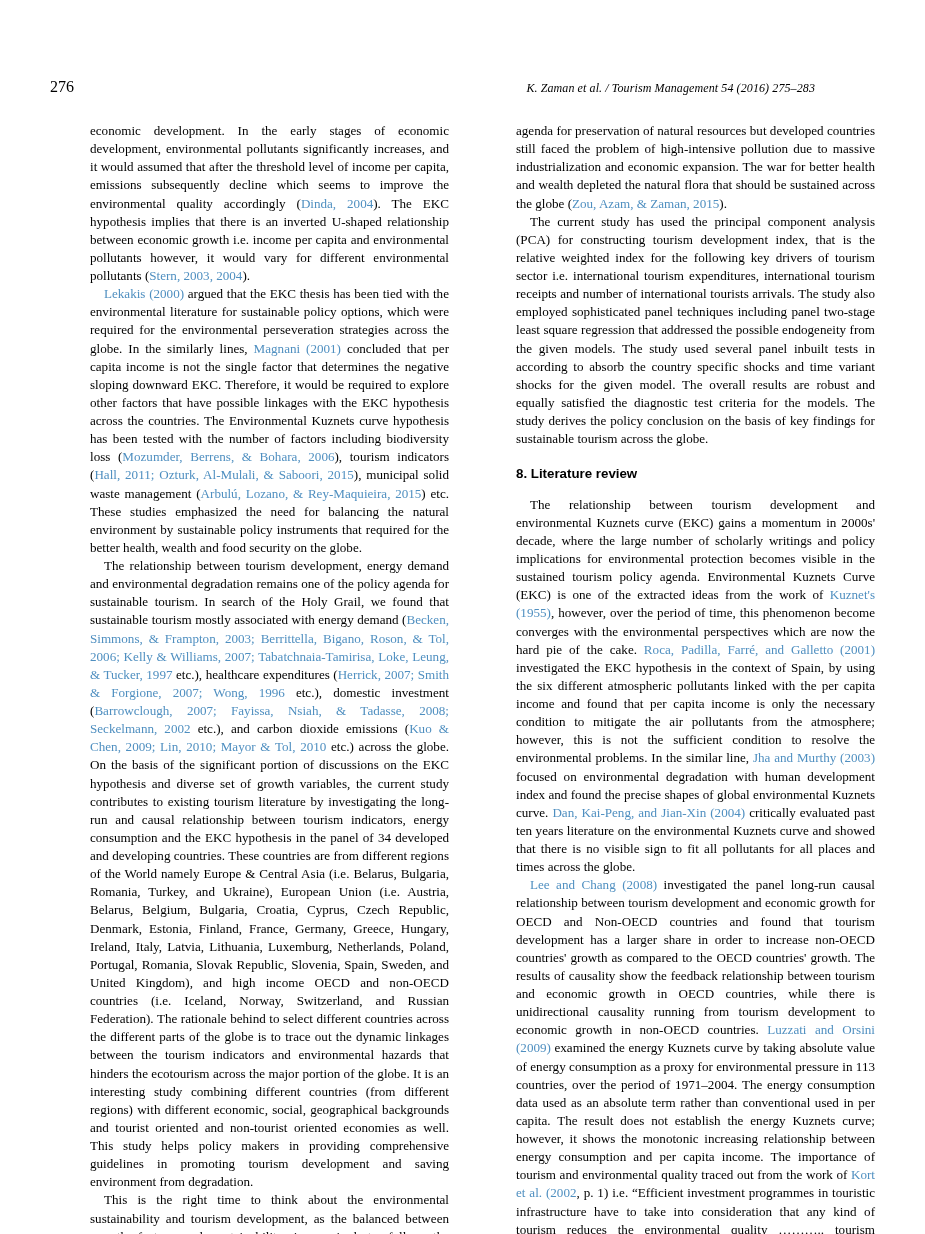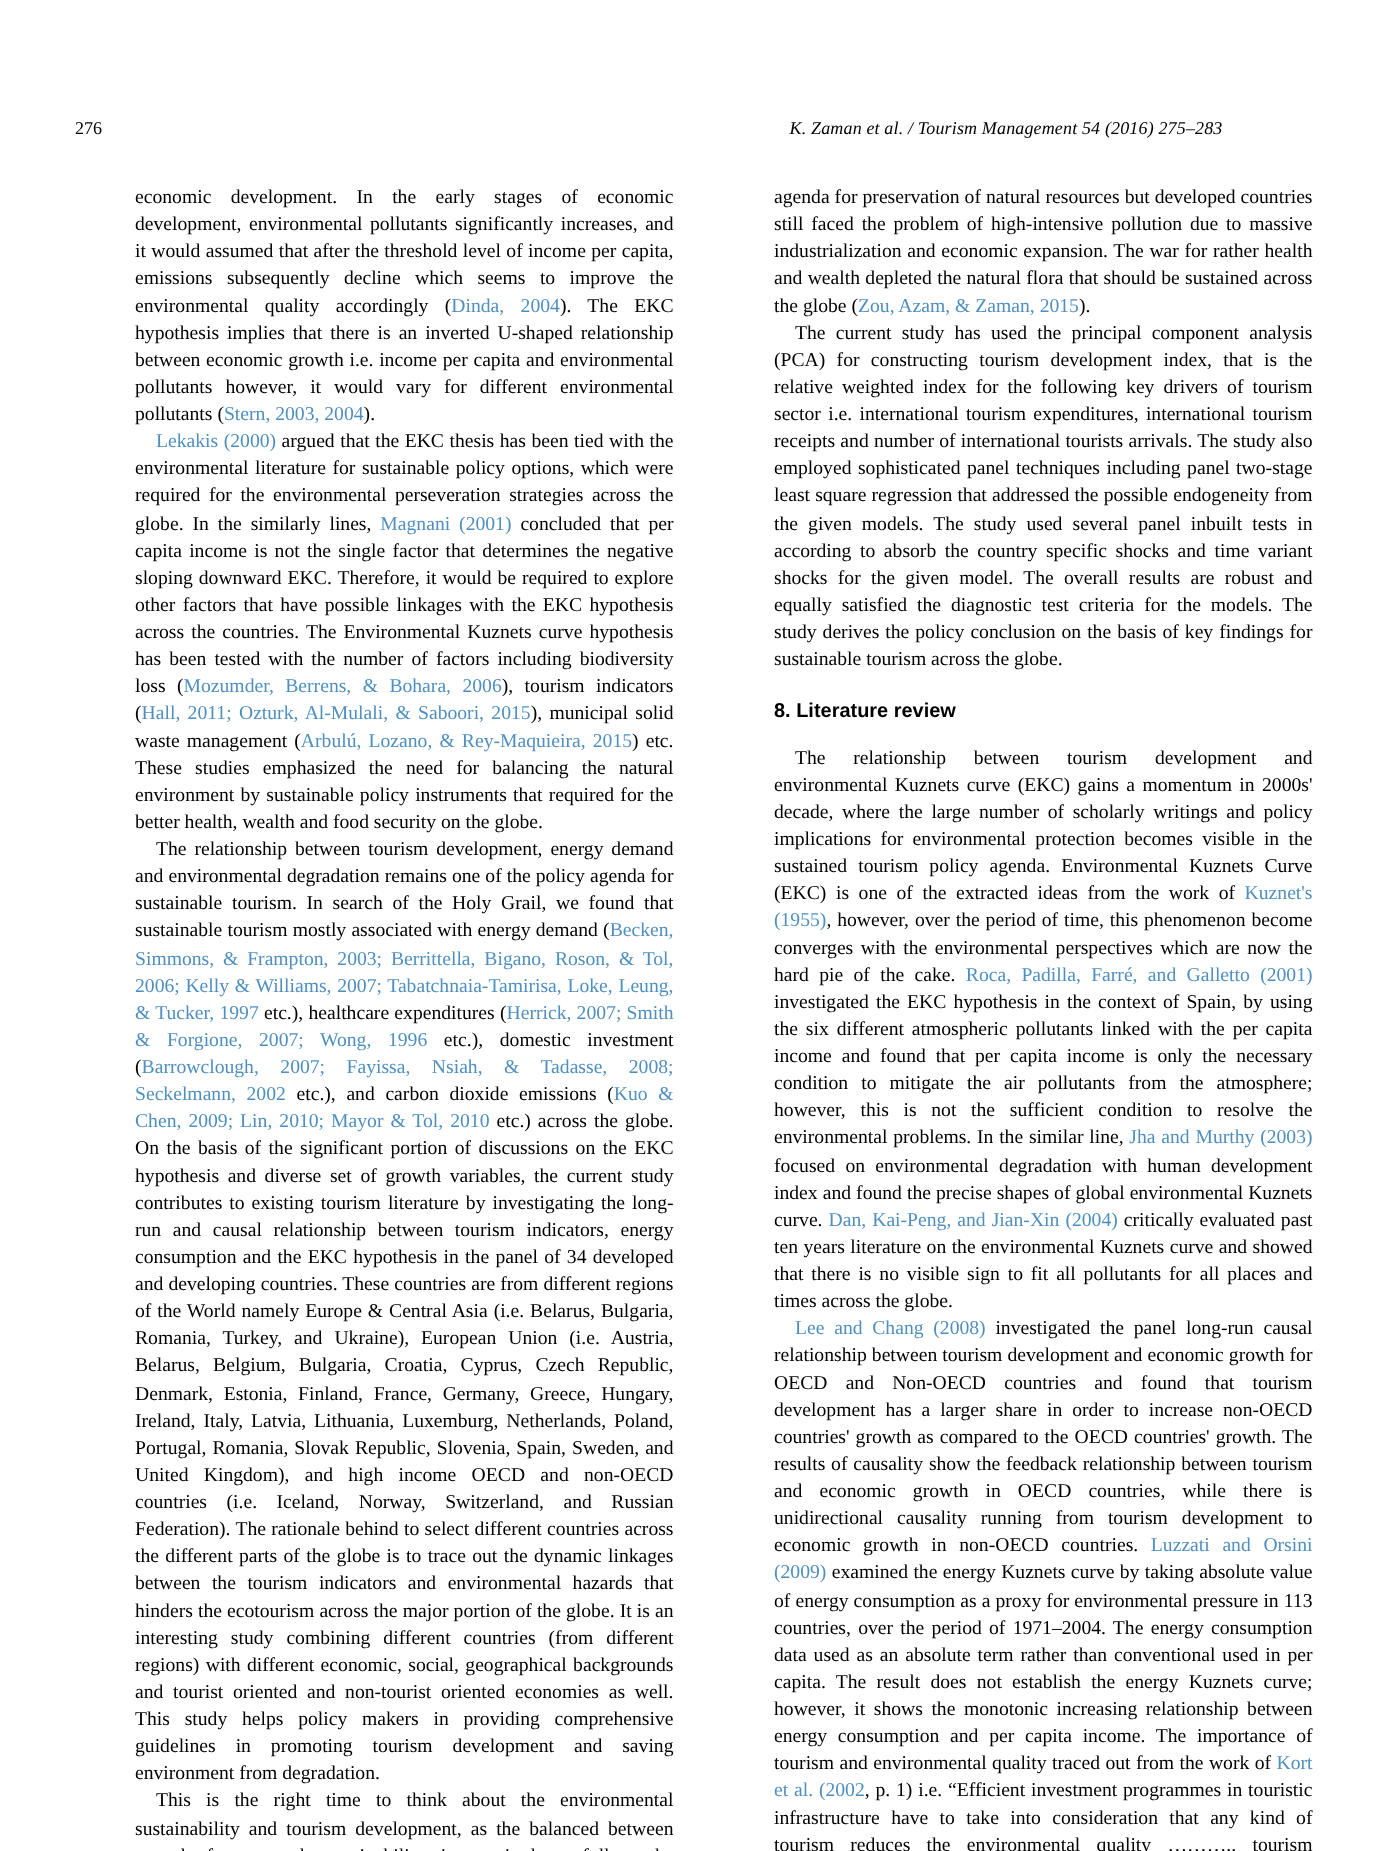--- a/index.html
+++ b/index.html
@@ -22,21 +22,21 @@
   }
   .runhead {
     display: flex;
     align-items: baseline;
     font-size: 11.5px;
     margin-bottom: 30px;
     height: 14px;
   }
   .runhead .folio {
     font-family: "Liberation Serif", serif;
-    font-size: 12px;
+    font-size: 16px;
     width: 60px;
     text-align: left;
   }
   .runhead .journal {
     flex: 1;
     text-align: right;
     font-style: italic;
     font-size: 12px;
     letter-spacing: 0.1px;
     margin-right: 60px;
@@ -86,21 +86,21 @@
 
     <div class="col" id="left-col">
         <p><span>economic development. In the early stages of economic development, environmental pollutants significantly increases, and it would assumed that after the threshold level of income per capita, emissions subsequently decline which seems to improve the environmental quality accordingly (</span><span class="cite">Dinda, 2004</span><span>). The EKC hypothesis implies that there is an inverted U-shaped relationship between economic growth i.e. income per capita and environmental pollutants however, it would vary for different environmental pollutants (</span><span class="cite">Stern, 2003, 2004</span><span>).</span></p>
         <p class="ind"><span class="cite">Lekakis (2000)</span><span> argued that the EKC thesis has been tied with the environmental literature for sustainable policy options, which were required for the environmental perseveration strategies across the globe. In the similarly lines, </span><span class="cite">Magnani (2001)</span><span> concluded that per capita income is not the single factor that determines the negative sloping downward EKC. Therefore, it would be required to explore other factors that have possible linkages with the EKC hypothesis across the countries. The Environmental Kuznets curve hypothesis has been tested with the number of factors including biodiversity loss (</span><span class="cite">Mozumder, Berrens, &amp; Bohara, 2006</span><span>), tourism indicators (</span><span class="cite">Hall, 2011; Ozturk, Al-Mulali, &amp; Saboori, 2015</span><span>), municipal solid waste management (</span><span class="cite">Arbulú, Lozano, &amp; Rey-Maquieira, 2015</span><span>) etc. These studies emphasized the need for balancing the natural environment by sustainable policy instruments that required for the better health, wealth and food security on the globe.</span></p>
         <p class="ind"><span>The relationship between tourism development, energy demand and environmental degradation remains one of the policy agenda for sustainable tourism. In search of the Holy Grail, we found that sustainable tourism mostly associated with energy demand (</span><span class="cite">Becken, Simmons, &amp; Frampton, 2003; Berrittella, Bigano, Roson, &amp; Tol, 2006; Kelly &amp; Williams, 2007; Tabatchnaia-Tamirisa, Loke, Leung, &amp; Tucker, 1997</span><span> etc.), healthcare expenditures (</span><span class="cite">Herrick, 2007; Smith &amp; Forgione, 2007; Wong, 1996</span><span> etc.), domestic investment (</span><span class="cite">Barrowclough, 2007; Fayissa, Nsiah, &amp; Tadasse, 2008; Seckelmann, 2002</span><span> etc.), and carbon dioxide emissions (</span><span class="cite">Kuo &amp; Chen, 2009; Lin, 2010; Mayor &amp; Tol, 2010</span><span> etc.) across the globe. On the basis of the significant portion of discussions on the EKC hypothesis and diverse set of growth variables, the current study contributes to existing tourism literature by investigating the long-run and causal relationship between tourism indicators, energy consumption and the EKC hypothesis in the panel of 34 developed and developing countries. These countries are from different regions of the World namely Europe &amp; Central Asia (i.e. Belarus, Bulgaria, Romania, Turkey, and Ukraine), European Union (i.e. Austria, Belarus, Belgium, Bulgaria, Croatia, Cyprus, Czech Republic, Denmark, Estonia, Finland, France, Germany, Greece, Hungary, Ireland, Italy, Latvia, Lithuania, Luxemburg, Netherlands, Poland, Portugal, Romania, Slovak Republic, Slovenia, Spain, Sweden, and United Kingdom), and high income OECD and non-OECD countries (i.e. Iceland, Norway, Switzerland, and Russian Federation). The rationale behind to select different countries across the different parts of the globe is to trace out the dynamic linkages between the tourism indicators and environmental hazards that hinders the ecotourism across the major portion of the globe. It is an interesting study combining different countries (from different regions) with different economic, social, geographical backgrounds and tourist oriented and non-tourist oriented economies as well. This study helps policy makers in providing comprehensive guidelines in promoting tourism development and saving environment from degradation.</span></p>
         <p class="ind"><span>This is the right time to think about the environmental sustainability and tourism development, as the balanced between growth factors and sustainability is required to follow the ecotourism both in developed and developing countries. Developing countries has the optimistic to capitalize their synergies between environment and tourism to follow the ‘green growth’</span></p>
       </div>
 
     <div class="col" id="right-col">
       <div id="right-pre">
-          <p><span>agenda for preservation of natural resources but developed countries still faced the problem of high-intensive pollution due to massive industrialization and economic expansion. The war for rather health and wealth depleted the natural flora that should be sustained across the globe (</span><span class="cite">Zou, Azam, &amp; Zaman, 2015</span><span>).</span></p>
+          <p><span>agenda for preservation of natural resources but developed countries still faced the problem of high-intensive pollution due to massive industrialization and economic expansion. The war for better health and wealth depleted the natural flora that should be sustained across the globe (</span><span class="cite">Zou, Azam, &amp; Zaman, 2015</span><span>).</span></p>
           <p class="ind"><span>The current study has used the principal component analysis (PCA) for constructing tourism development index, that is the relative weighted index for the following key drivers of tourism sector i.e. international tourism expenditures, international tourism receipts and number of international tourists arrivals. The study also employed sophisticated panel techniques including panel two-stage least square regression that addressed the possible endogeneity from the given models. The study used several panel inbuilt tests in according to absorb the country specific shocks and time variant shocks for the given model. The overall results are robust and equally satisfied the diagnostic test criteria for the models. The study derives the policy conclusion on the basis of key findings for sustainable tourism across the globe.</span></p>
         </div>
       <h2 class="section">8.  Literature review</h2>
       <div id="right-post">
           <p class="ind"><span>The relationship between tourism development and environmental Kuznets curve (EKC) gains a momentum in 2000s' decade, where the large number of scholarly writings and policy implications for environmental protection becomes visible in the sustained tourism policy agenda. Environmental Kuznets Curve (EKC) is one of the extracted ideas from the work of </span><span class="cite">Kuznet's (1955)</span><span>, however, over the period of time, this phenomenon become converges with the environmental perspectives which are now the hard pie of the cake. </span><span class="cite">Roca, Padilla, Farré, and Galletto (2001)</span><span> investigated the EKC hypothesis in the context of Spain, by using the six different atmospheric pollutants linked with the per capita income and found that per capita income is only the necessary condition to mitigate the air pollutants from the atmosphere; however, this is not the sufficient condition to resolve the environmental problems. In the similar line, </span><span class="cite">Jha and Murthy (2003)</span><span> focused on environmental degradation with human development index and found the precise shapes of global environmental Kuznets curve. </span><span class="cite">Dan, Kai-Peng, and Jian-Xin (2004)</span><span> critically evaluated past ten years literature on the environmental Kuznets curve and showed that there is no visible sign to fit all pollutants for all places and times across the globe.</span></p>
           <p class="ind"><span class="cite">Lee and Chang (2008)</span><span> investigated the panel long-run causal relationship between tourism development and economic growth for OECD and Non-OECD countries and found that tourism development has a larger share in order to increase non-OECD countries' growth as compared to the OECD countries' growth. The results of causality show the feedback relationship between tourism and economic growth in OECD countries, while there is unidirectional causality running from tourism development to economic growth in non-OECD countries. </span><span class="cite">Luzzati and Orsini (2009)</span><span> examined the energy Kuznets curve by taking absolute value of energy consumption as a proxy for environmental pressure in 113 countries, over the period of 1971–2004. The energy consumption data used as an absolute term rather than conventional used in per capita. The result does not establish the energy Kuznets curve; however, it shows the monotonic increasing relationship between energy consumption and per capita income. The importance of tourism and environmental quality traced out from the work of </span><span class="cite">Kort et al. (2002</span><span>, p. 1) i.e. “Efficient investment programmes in touristic infrastructure have to take into consideration that any kind of tourism reduces the environmental quality ……….. tourism planners have to determine a trade-off between adequate services for tourists and a clean environment”.</span></p>
           <p class="ind"><span class="cite">Caviglia-Harris, Chambers, and Kahn (2010)</span><span> examined the EKC threshold validity with respect of ecological footprint across the</span></p>
         </div>
     </div>
 

